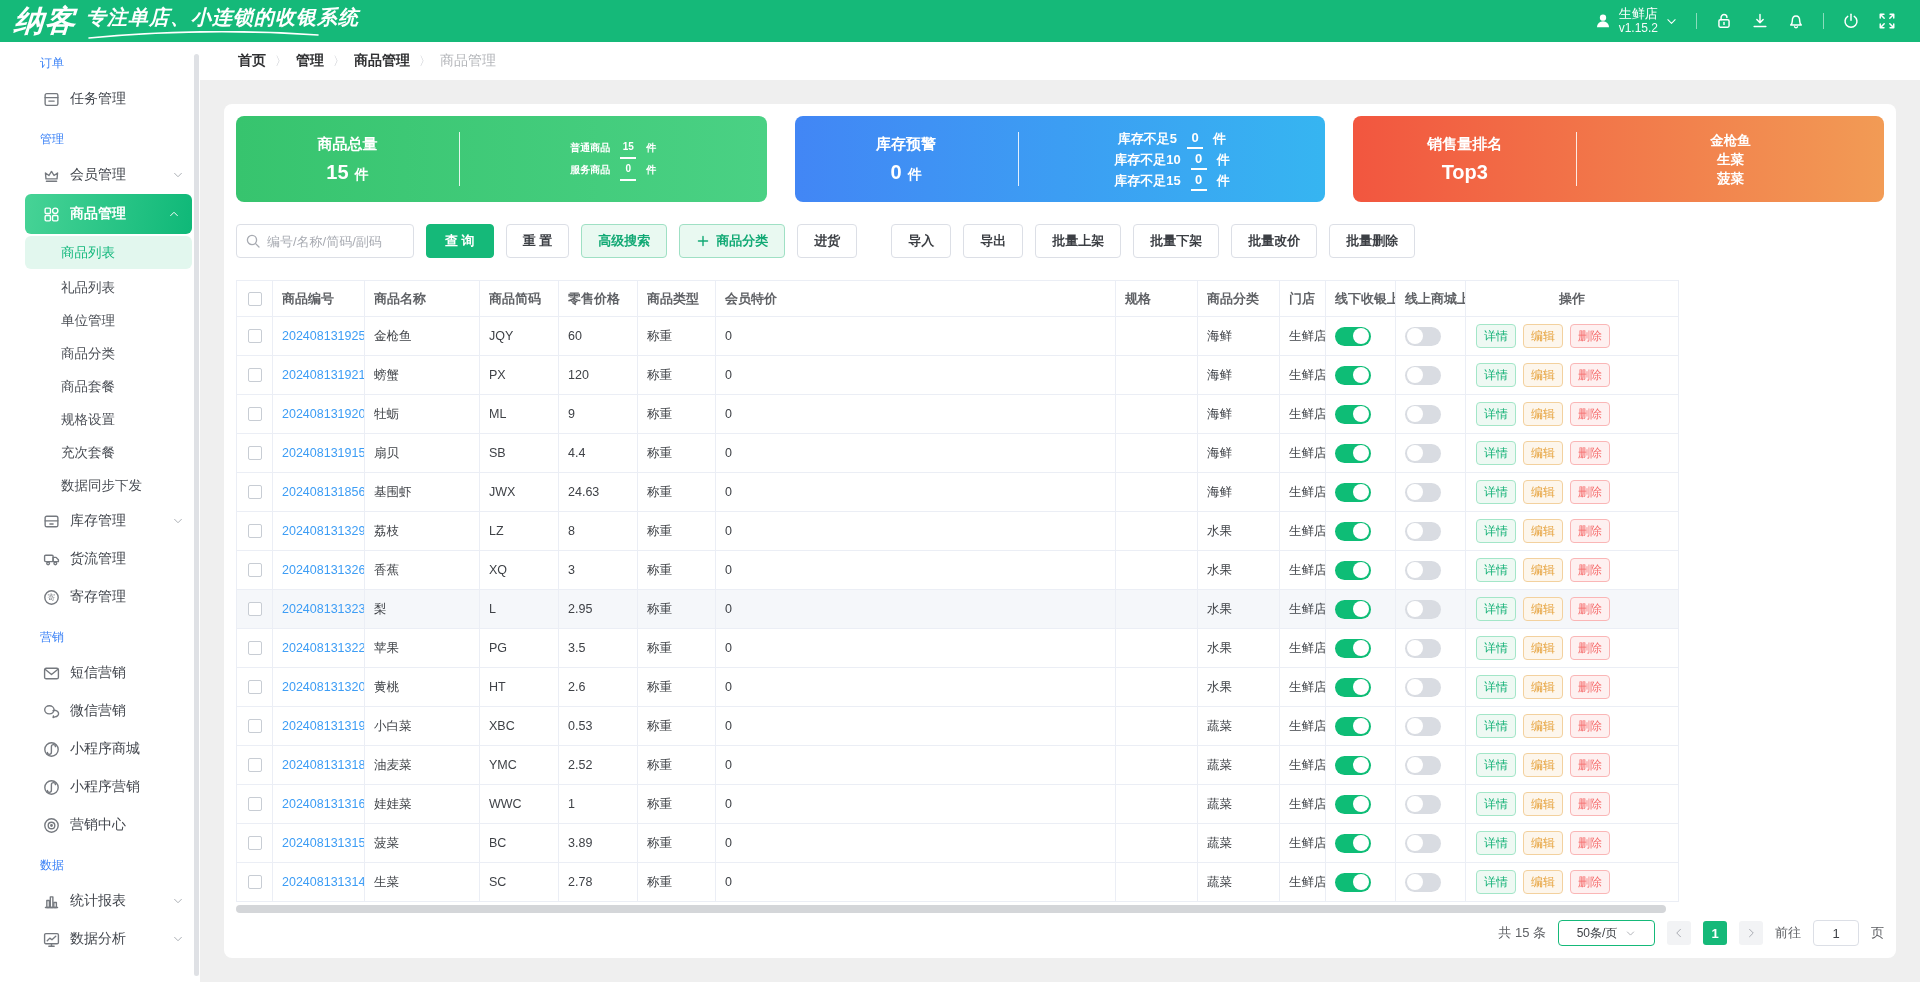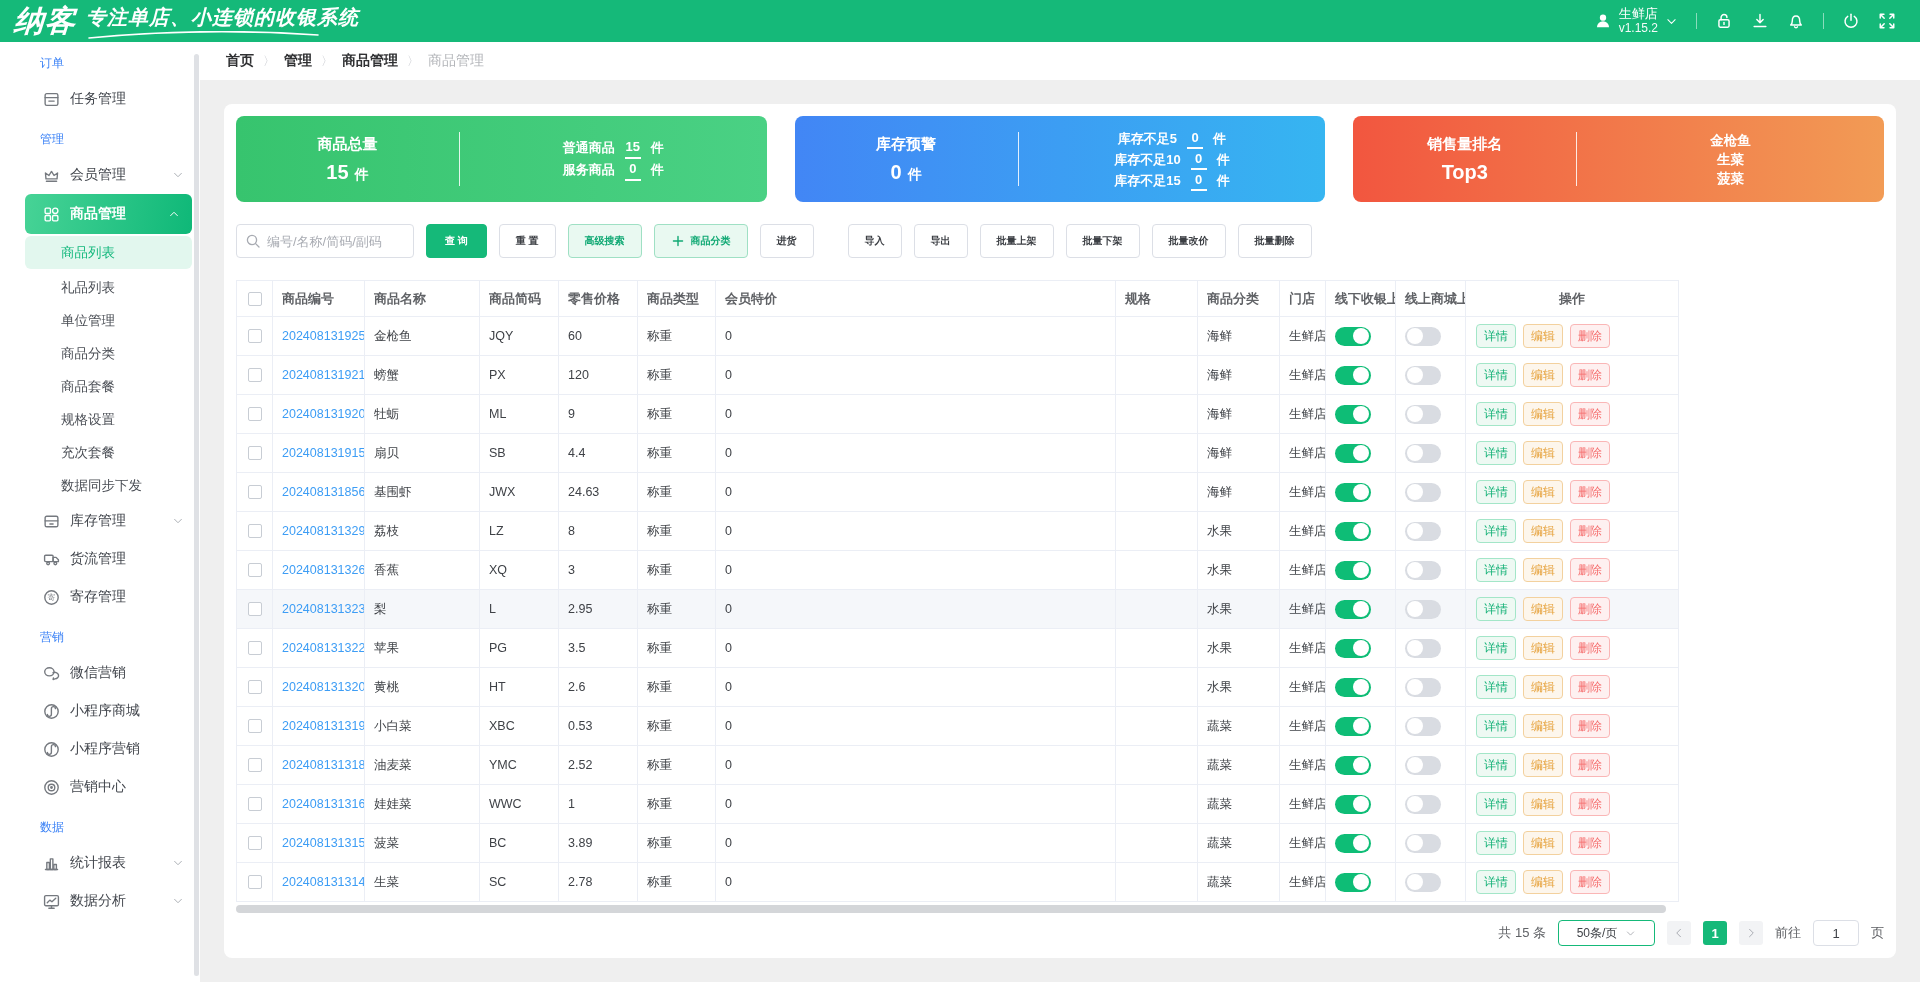--- a/index.html
+++ b/index.html
@@ -28,51 +28,51 @@
   .side-item { height:38px; display:flex; align-items:center; padding:0 16px 0 43px; gap:10px; font-size:14px; color:#42464d; cursor:pointer; white-space:nowrap; }
   .side-item .s-icon { width:17px; height:17px; color:#75797f; flex:none; }
   .side-item .chev { margin-left:auto; width:12px; height:12px; color:#a9adb3; }
   .side-item.active { height:40px; margin:0 8px 0 25px; padding:0 12px 0 18px; border-radius:6px; background:linear-gradient(100deg,#47d396,#0fb878); color:#fff; font-weight:bold; }
   .side-item.active .s-icon, .side-item.active .chev { color:#fff; }
   .side-sub { height:33px; display:flex; align-items:center; padding-left:61px; font-size:13.5px; color:#4a4e55; cursor:pointer; }
   .side-sub.active { margin:2px 8px 2px 25px; padding-left:36px; border-radius:6px; background:#e2f7ee; color:#14b87d;text-align:right; }
 
   
   .main { position:absolute; left:200px; top:42px; right:0; bottom:0; display:flex; flex-direction:column; background:#efefef; }
-  .breadcrumb-bar { height:38px; background:#fff; display:flex; align-items:center; padding-left:26px; flex:none; }
+  .breadcrumb-bar { height:38px; background:#fff; display:flex; align-items:center; padding-left:38px; flex:none; }
   .crumb { font-size:14px; font-weight:bold; color:#303133; cursor:pointer; }
   .crumb.muted { color:#b4b6ba; font-weight:normal; cursor:default; }
   .crumb-sep { margin:0 9px; color:#c6c9cf; font-size:12px; }
   .content { flex:1; padding:24px 24px 27px; }
   .card { background:#fff; border-radius:8px; height:100%; padding:12px; position:relative; }
 
   
   .stat-row { display:flex; gap:28px; height:86px; }
   .stat-card { flex:1; border-radius:8px; color:#fff; display:flex; align-items:center; }
   .stat-card.green { background:linear-gradient(90deg,#37c46e,#4ad184); }
   .stat-card.blue { background:linear-gradient(90deg,#4286f5,#36b5f1); }
   .stat-card.orange { background:linear-gradient(90deg,#f2563f,#f29b55); }
   .stat-left { width:42%; text-align:center; }
   .stat-title { font-size:15px; font-weight:bold; }
   .stat-value-line { margin-top:7px; font-size:20px; font-weight:bold; }
   .stat-value-line .unit { font-size:14px; margin-left:6px; }
   .stat-div { width:1px; height:54px; background:rgba(255,255,255,.85); }
   .stat-right { flex:1; display:flex; flex-direction:column; align-items:center; justify-content:center; font-weight:bold; }
-  .stat-detail { display:flex; align-items:center; gap:10px; font-size:13px; line-height:20px; }
+  .stat-detail { display:flex; align-items:center; gap:10px; font-size:10px; line-height:20px; }
   .stat-detail .dv { min-width:16px; text-align:center; border-bottom:2px solid #fff; }
   .stat-card.blue .stat-detail { font-size:13px; line-height:19px; }
   .stat-card.orange .stat-detail { font-size:13.5px; line-height:19px; }
 
   
   .toolbar { margin-top:22px; display:flex; align-items:center; gap:12px; height:34px; }
   .search-box { position:relative; width:178px; height:34px; flex:none; }
   .search-box input { width:100%; height:100%; border:1px solid #dcdfe6; border-radius:4px; padding:0 8px 0 30px; font-size:13px; color:#3f4247; outline:none; font-family:inherit; }
   .search-box input::placeholder { color:#a8abb2; }
   .search-ic { position:absolute; left:9px; top:9px; width:16px; height:16px; color:#a8abb2; }
-  .btn { height:34px; border-radius:4px; border:1px solid #dcdfe6; background:#fff; color:#3c3f44; font-size:10px; font-weight:bold; padding:0 16px; display:flex; align-items:center; gap:6px; cursor:pointer; font-family:inherit; white-space:nowrap; }
+  .btn { height:34px; border-radius:4px; border:1px solid #dcdfe6; background:#fff; color:#3c3f44; font-size:13px; font-weight:bold; padding:0 16px; display:flex; align-items:center; gap:6px; cursor:pointer; font-family:inherit; white-space:nowrap; }
   .btn.primary { background:#15b979; border-color:#15b979; color:#fff; padding:0 18px; }
   .btn.soft { background:#e9f9f1; border-color:#9fe0c4; color:#11a974; }
   .btn .bic { width:14px; height:14px; }
   .btn.gap-left { margin-left:22px; }
 
   
   .table-wrap { margin-top:22px; width:1442px; }
   table.grid { border-collapse:collapse; table-layout:fixed; width:1442px; }
   .grid th, .grid td { border:1px solid #ebeef5; font-weight:normal; text-align:left; padding:0 0 0 9px; white-space:nowrap; overflow:hidden; }
   .grid th { height:36px; font-size:13px; font-weight:bold; color:#606266; }
@@ -264,20 +264,29 @@
       <div class="side-item">
         <span class="s-icon">
           <svg viewBox="0 0 16 16" width="100%" height="100%" fill="none" stroke="currentColor" stroke-width="1.3" stroke-linecap="round" stroke-linejoin="round">
             <circle cx="8" cy="8" r="6.3"></circle>
             <text x="8" y="10.6" font-size="7.5" text-anchor="middle" fill="currentColor" stroke="none">寄</text>
           </svg>
         </span>
         <span>寄存管理</span>
       </div>
       <div class="side-section-label">营销</div>
+      <div class="side-item">
+        <span class="s-icon">
+          <svg viewBox="0 0 16 16" width="100%" height="100%" fill="none" stroke="currentColor" stroke-width="1.3" stroke-linecap="round" stroke-linejoin="round">
+            <rect x="1.5" y="3" width="13" height="10" rx="1.5"></rect>
+            <path d="M2.2 4.2 8 9l5.8-4.8"></path>
+          </svg>
+        </span>
+        <span>短信营销</span>
+      </div>
       <div class="side-item">
         <span class="s-icon">
           <svg viewBox="0 0 16 16" width="100%" height="100%" fill="none" stroke="currentColor" stroke-width="1.3" stroke-linecap="round" stroke-linejoin="round">
             <ellipse cx="6" cy="6.4" rx="4.4" ry="3.8"></ellipse>
             <path d="M9.3 7.3a3.6 3.1 0 1 1 1.9 5.8l-1.7.6.3-1.5"></path>
           </svg>
         </span>
         <span>微信营销</span>
       </div>
       <div class="side-item">

